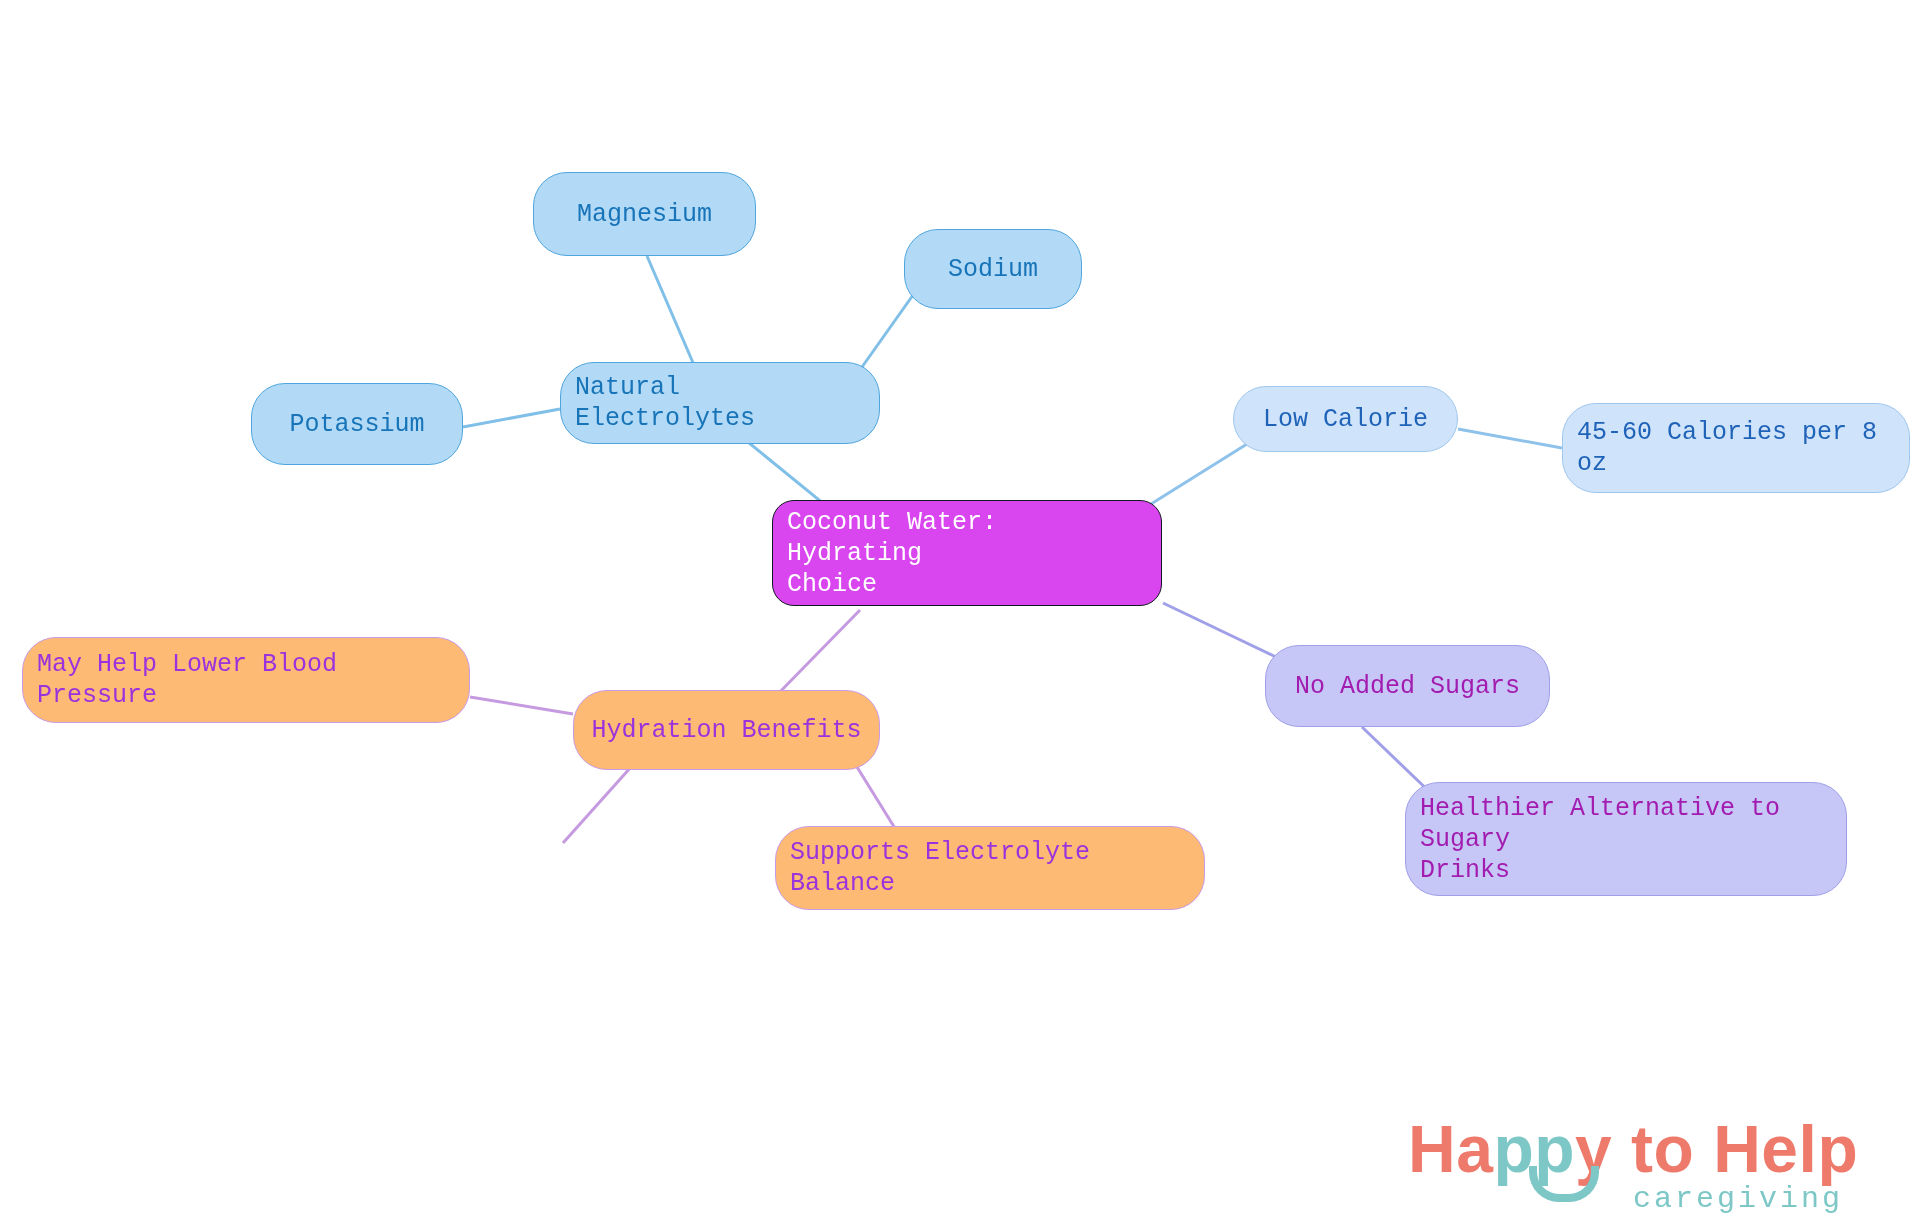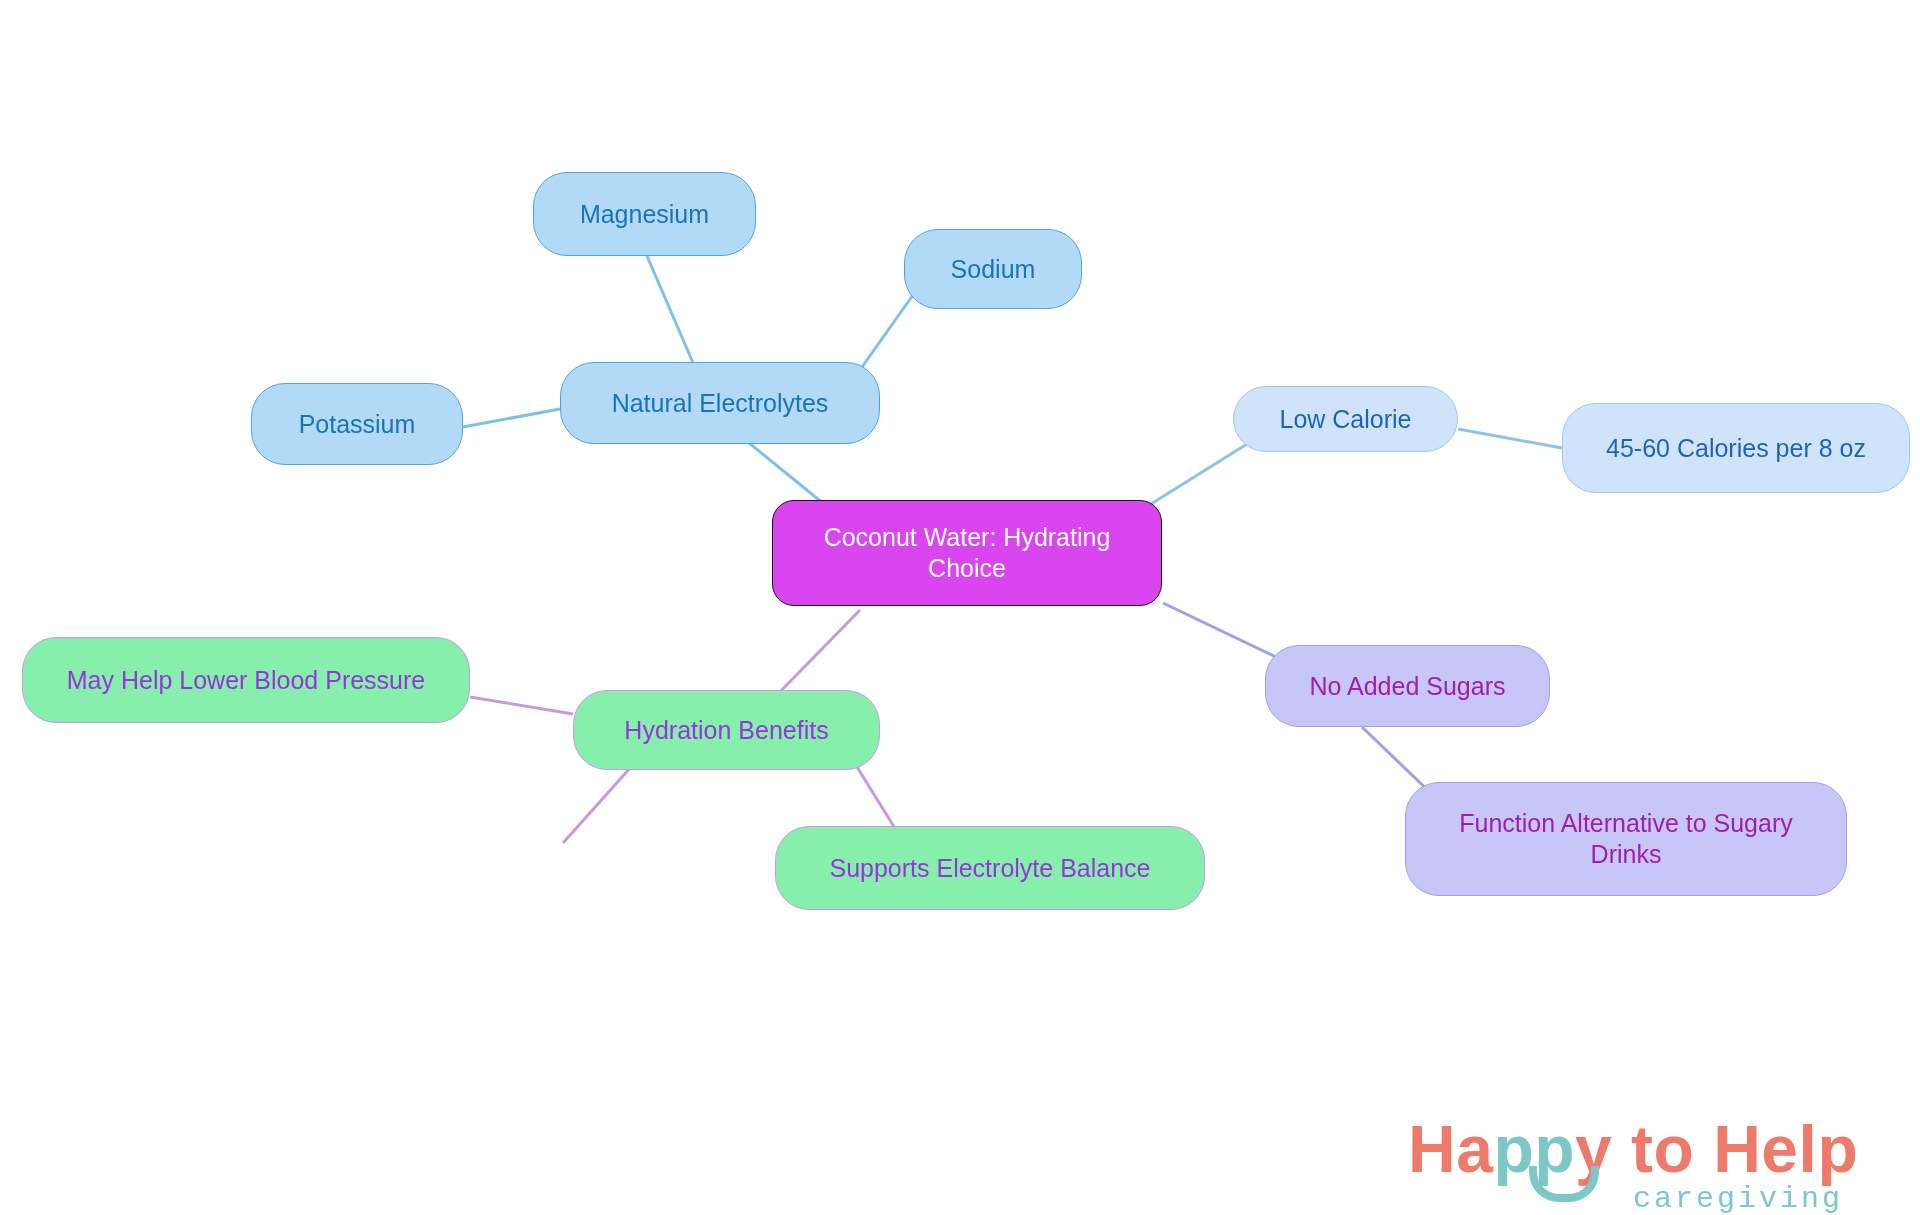--- a/index.html
+++ b/index.html
@@ -29,26 +29,26 @@
     width: 1920px;
     height: 1215px;
     pointer-events: none;
   }
   .node {
     position: absolute;
     box-sizing: border-box;
     display: flex;
     align-items: center;
     justify-content: center;
-    text-align: center;
     border-style: solid;
     border-width: 1.5px;
     line-height: 1.24;
     padding: 22px 14px;
     white-space: pre-wrap;
+    font-family: Liberation Mono, monospace;
   }
   .node-root {
     background: #d946ef;
     border-color: #121820;
     color: #ffffff;
     border-radius: 22px;
     font-size: 25px;
   }
   .node-blue {
     background: #b2daf6;
@@ -65,21 +65,21 @@
     font-size: 25px;
   }
   .node-periwinkle {
     background: #c6c6f7;
     border-color: #a0a0e8;
     color: #a21caf;
     border-radius: 34px;
     font-size: 25px;
   }
   .node-pink {
-    background: #86efac;
+    background: #fdba74;
     border-color: #cb9ae6;
     color: #9933dd;
     border-radius: 34px;
     font-size: 25px;
   }
   #logo {
     position: absolute;
     left: 1408px;
     top: 1090px;
     width: 500px;
@@ -149,21 +149,21 @@
   <div class="node node-blue" style="left:904px; top:229px; width:178px; height:80px;">Sodium</div>
 
   <div class="node node-blue" style="left:251px; top:383px; width:212px; height:82px;">Potassium</div>
 
   <div class="node node-bluelight" style="left:1233px; top:386px; width:225px; height:66px;">Low Calorie</div>
 
   <div class="node node-bluelight" style="left:1562px; top:403px; width:348px; height:90px;">45-60 Calories per 8 oz</div>
 
   <div class="node node-periwinkle" style="left:1265px; top:645px; width:285px; height:82px;">No Added Sugars</div>
 
-  <div class="node node-periwinkle" style="left:1405px; top:782px; width:442px; height:114px;">Function Alternative to Sugary
+  <div class="node node-periwinkle" style="left:1405px; top:782px; width:442px; height:114px;">Healthier Alternative to Sugary
 Drinks</div>
 
   <div class="node node-pink" style="left:573px; top:690px; width:307px; height:80px;">Hydration Benefits</div>
 
   <div class="node node-pink" style="left:22px; top:637px; width:448px; height:86px;">May Help Lower Blood Pressure</div>
 
 
   <div class="node node-pink" style="left:775px; top:826px; width:430px; height:84px;">Supports Electrolyte Balance</div>
 
   <div id="logo">

